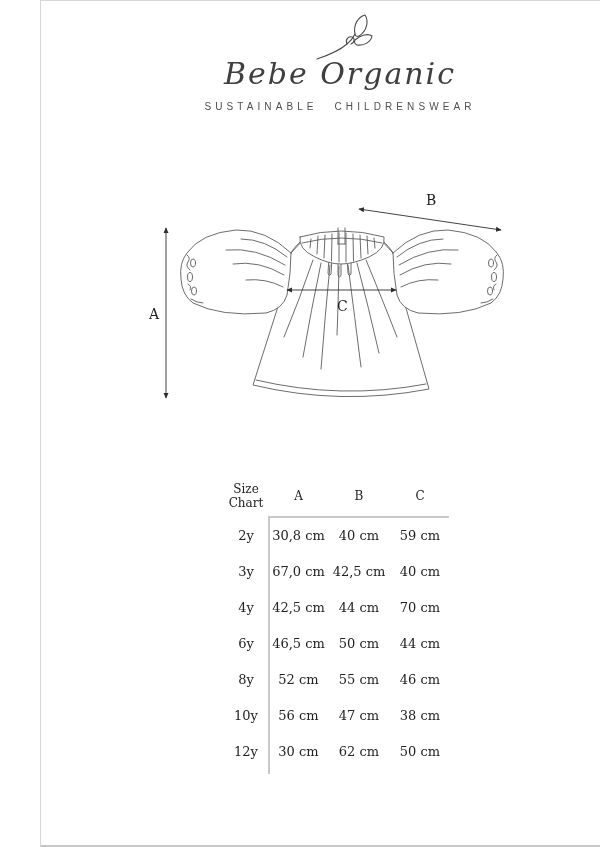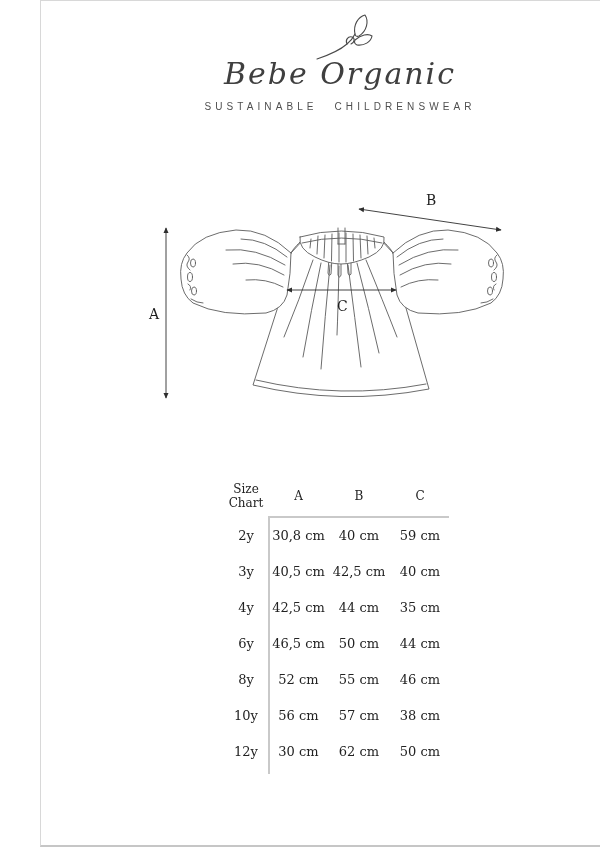--- a/index.html
+++ b/index.html
@@ -159,46 +159,46 @@
     </div>
 
     <div class="tr">
       <div class="td">2y</div>
       <div class="td">30,8 cm</div>
       <div class="td">40 cm</div>
       <div class="td">59 cm</div>
     </div>
     <div class="tr">
       <div class="td">3y</div>
-      <div class="td">40,5 cm</div>
+      <div class="td">67,0 cm</div>
       <div class="td">42,5 cm</div>
       <div class="td">40 cm</div>
     </div>
     <div class="tr">
       <div class="td">4y</div>
       <div class="td">42,5 cm</div>
       <div class="td">44 cm</div>
-      <div class="td">35 cm</div>
+      <div class="td">70 cm</div>
     </div>
     <div class="tr">
       <div class="td">6y</div>
       <div class="td">46,5 cm</div>
       <div class="td">50 cm</div>
       <div class="td">44 cm</div>
     </div>
     <div class="tr">
       <div class="td">8y</div>
       <div class="td">52 cm</div>
       <div class="td">55 cm</div>
       <div class="td">46 cm</div>
     </div>
     <div class="tr">
       <div class="td">10y</div>
       <div class="td">56 cm</div>
-      <div class="td">57 cm</div>
+      <div class="td">47 cm</div>
       <div class="td">38 cm</div>
     </div>
     <div class="tr">
       <div class="td">12y</div>
       <div class="td">30 cm</div>
       <div class="td">62 cm</div>
       <div class="td">50 cm</div>
     </div>
   </div>
 

